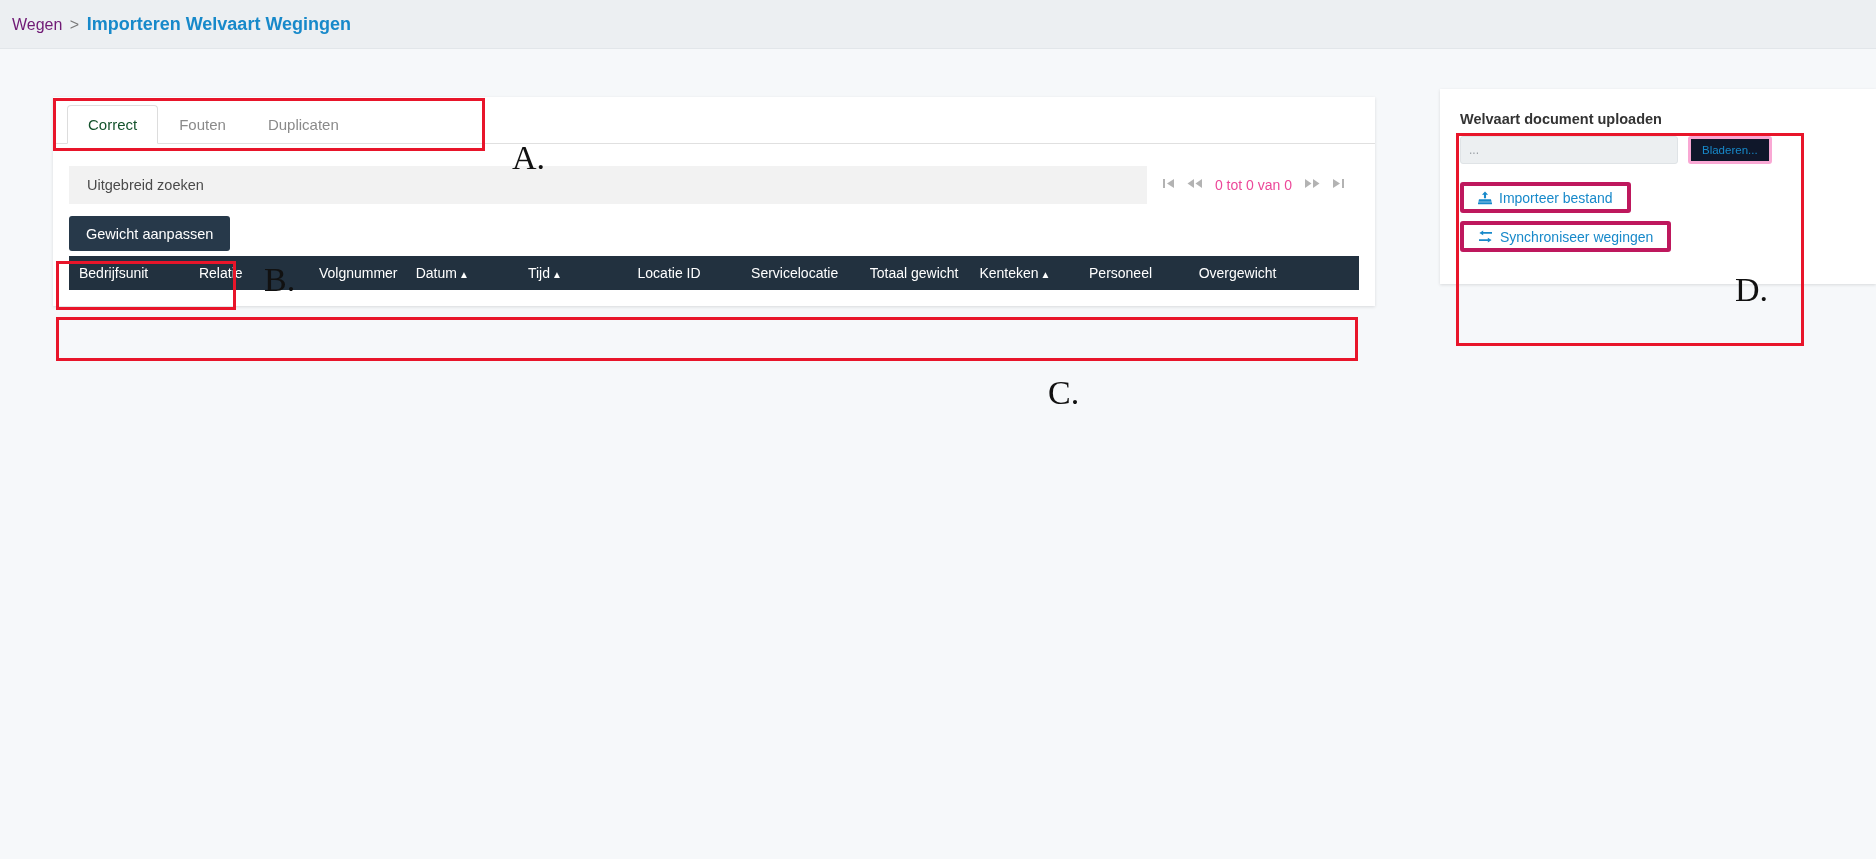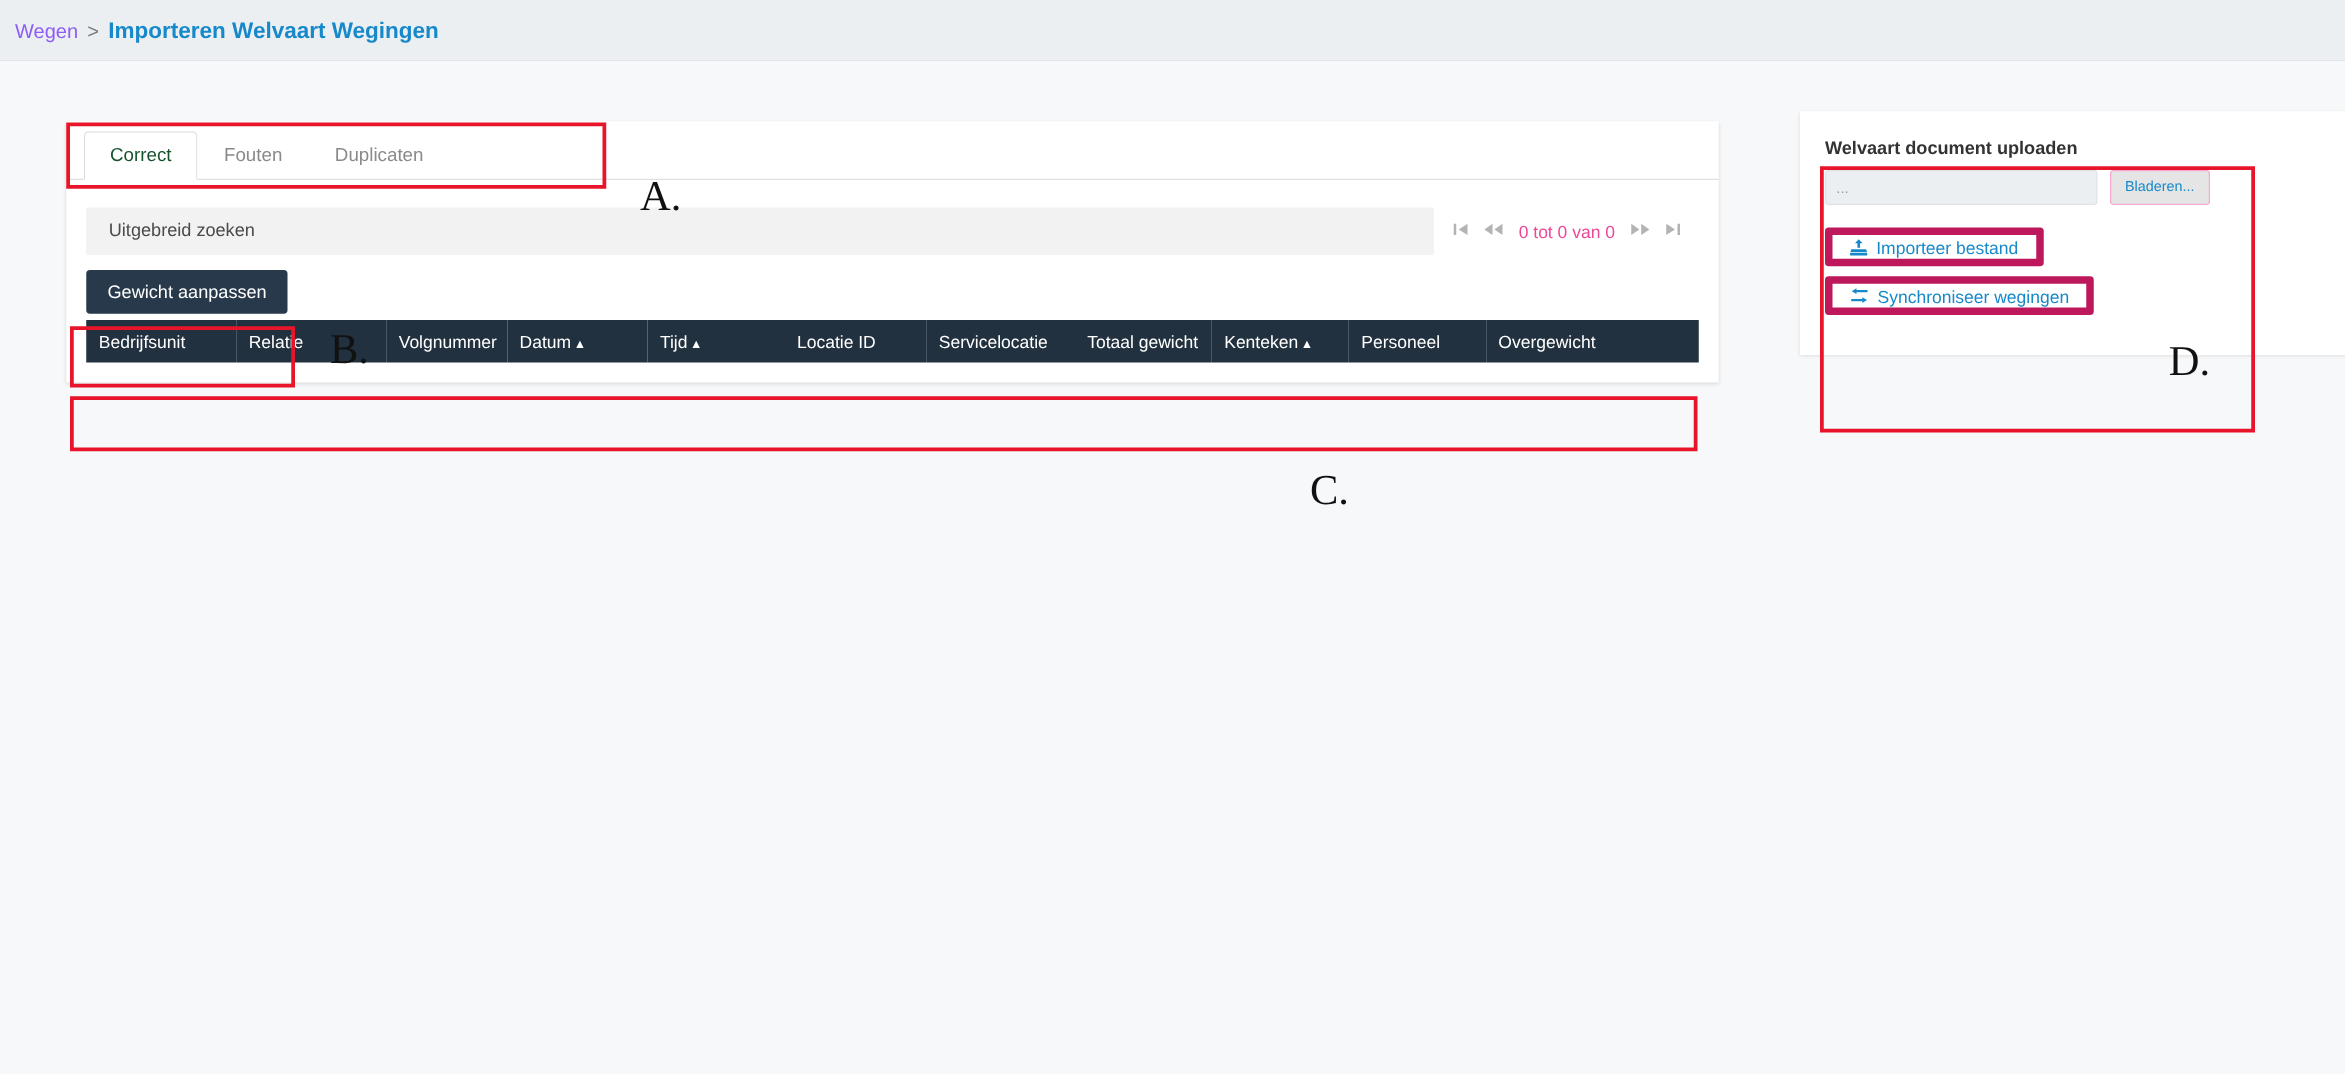--- a/index.html
+++ b/index.html
@@ -14,21 +14,21 @@
   
   #topbar {
     height: 49px;
     background: #eceff2;
     display: flex;
     align-items: center;
     padding-left: 12px;
     border-bottom: 1px solid #e2e6ea;
   }
   #breadcrumb { font-size: 16px; color: #6b6b6b; white-space: nowrap; }
-  #breadcrumb .crumb-root { color: #8b5cf6; margin-top: 31px; }
+  #breadcrumb .crumb-root { color: #701a75; margin-top: 31px; }
   #breadcrumb .crumb-sep { color: #7a7a7a; margin: 0 3px; }
   #breadcrumb .crumb-current {
     color: #1789ca; font-weight: bold; font-size: 18px;
   }
 
   
   #page {
     position: relative;
     width: 1876px;
     height: 810px;
@@ -156,36 +156,36 @@
     border-radius: 3px;
     font-size: 12px;
     color: #9aa0a6;
     padding: 0 8px;
     line-height: 26px;
     font-family: "Liberation Sans", sans-serif;
   }
   #browse-btn {
     height: 28px;
     padding: 0 11px;
-    background: #e5e5e5;
-    border: 1px solid #f9a8d4;
+    background: #0f172a;
+    border: 3px solid #f9a8d4;
     border-radius: 3px;
     color: #1789ca;
     font-size: 11.5px;
     cursor: pointer;
     font-family: "Liberation Sans", sans-serif;
     white-space: nowrap;
   }
   #side-actions { margin-top: 18px; }
   .side-action {
     display: inline-flex; align-items: center; gap: 7px;
     height: 31px;
     padding: 0 14px;
     background: #ffffff;
-    border: 6px solid #be185d;
+    border: 4px solid #be185d;
     border-radius: 3px;
     color: #1789ca;
     font-size: 14px;
     cursor: pointer;
     margin-bottom: 8px;
     font-family: "Liberation Sans", sans-serif;
     white-space: nowrap;
   }
   .side-action svg { display: block; }
   .side-action-row { display: block; }

